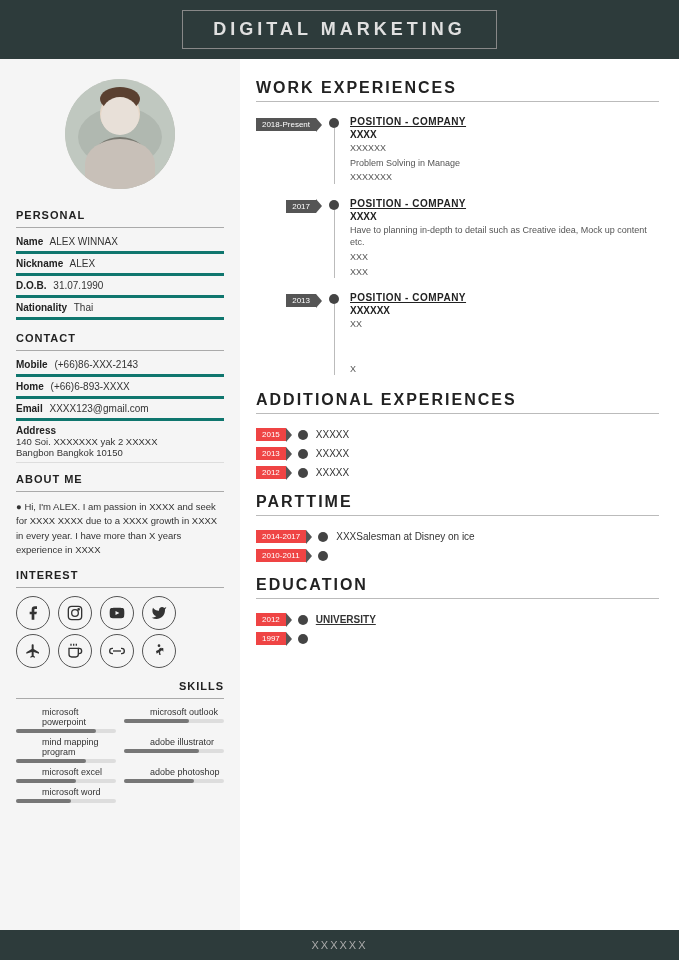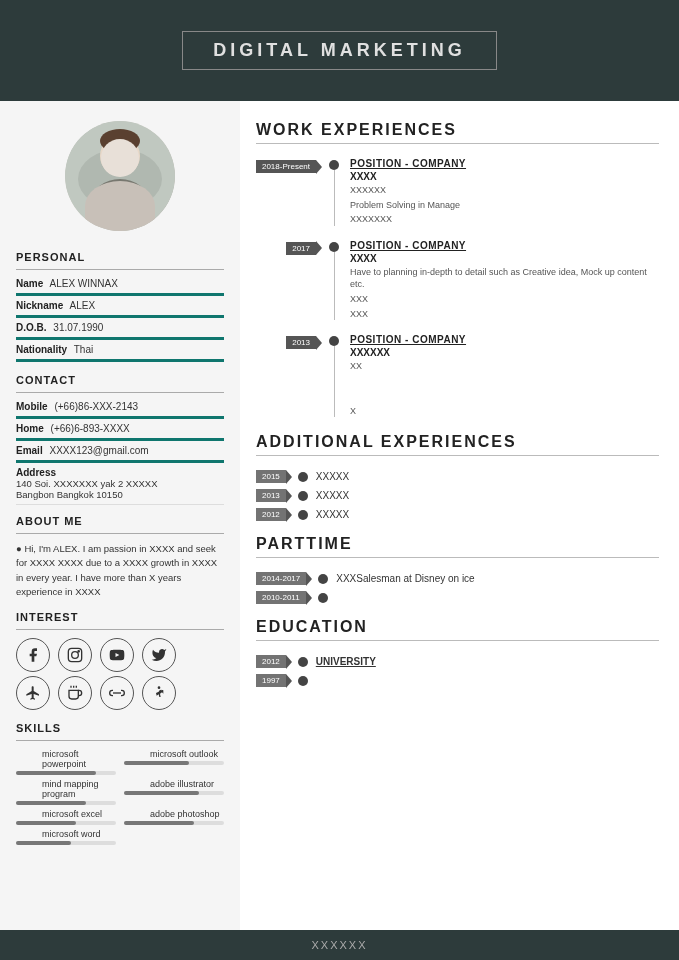--- a/index.html
+++ b/index.html
@@ -8,21 +8,21 @@
       min-height: 960px;
       font-family: Arial, sans-serif;
       background: #f0f0f0;
       display: flex;
       flex-direction: column;
     }
 
     
     .header {
       background: #2d3b3b;
-      height: 101px;
+      height: 59px;
       display: flex;
       align-items: center;
       justify-content: center;
     }
     .header-title-box {
       border: 1.5px solid #888;
       padding: 8px 30px;
     }
     .header-title {
       color: #e0e0e0;
@@ -280,21 +280,21 @@
       line-height: 1.4;
     }
 
     
     .add-exp-item {
       display: flex;
       align-items: center;
       margin-bottom: 6px;
     }
     .add-exp-tag {
-      background: #737373;
+      background: #ef4444;
       color: #fff;
       font-size: 8px;
       padding: 2px 6px;
       white-space: nowrap;
       position: relative;
       margin-right: 4px;
     }
     .add-exp-tag::after {
       content: '';
       position: absolute;
@@ -461,21 +461,21 @@
       <div class="interest-icon" title="Running">
         <svg width="16" height="16" viewBox="0 0 24 24" fill="#333">
             <circle cx="12" cy="4" r="2"></circle>
             <path d="M15.89 8.11L13.5 7l-2 3-4 2 1 4 3-2 1 4h2l-1-5 3-2 2 2V8l-3-1z"></path>
             <path d="M9 16.5l-1.5 4"></path>
             <path d="M14 16.5l1 4"></path>
           </svg>
       </div>
     </div>
 
-    <div class="section-title" style="margin-top:12px;">SKILLS</div>
+    <div class="section-title" style="margin-top:12px;text-align:right;">SKILLS</div>
     <hr class="section-divider">
     <div class="skills-grid" id="skills-container">
 
     <div>
           <div class="skill-item">microsoft powerpoint</div>
           <div class="skill-bar-container">
             <div class="skill-bar" style="width: 80%; background: rgb(119, 119, 119);"></div>
           </div>
         </div>
         <div>

